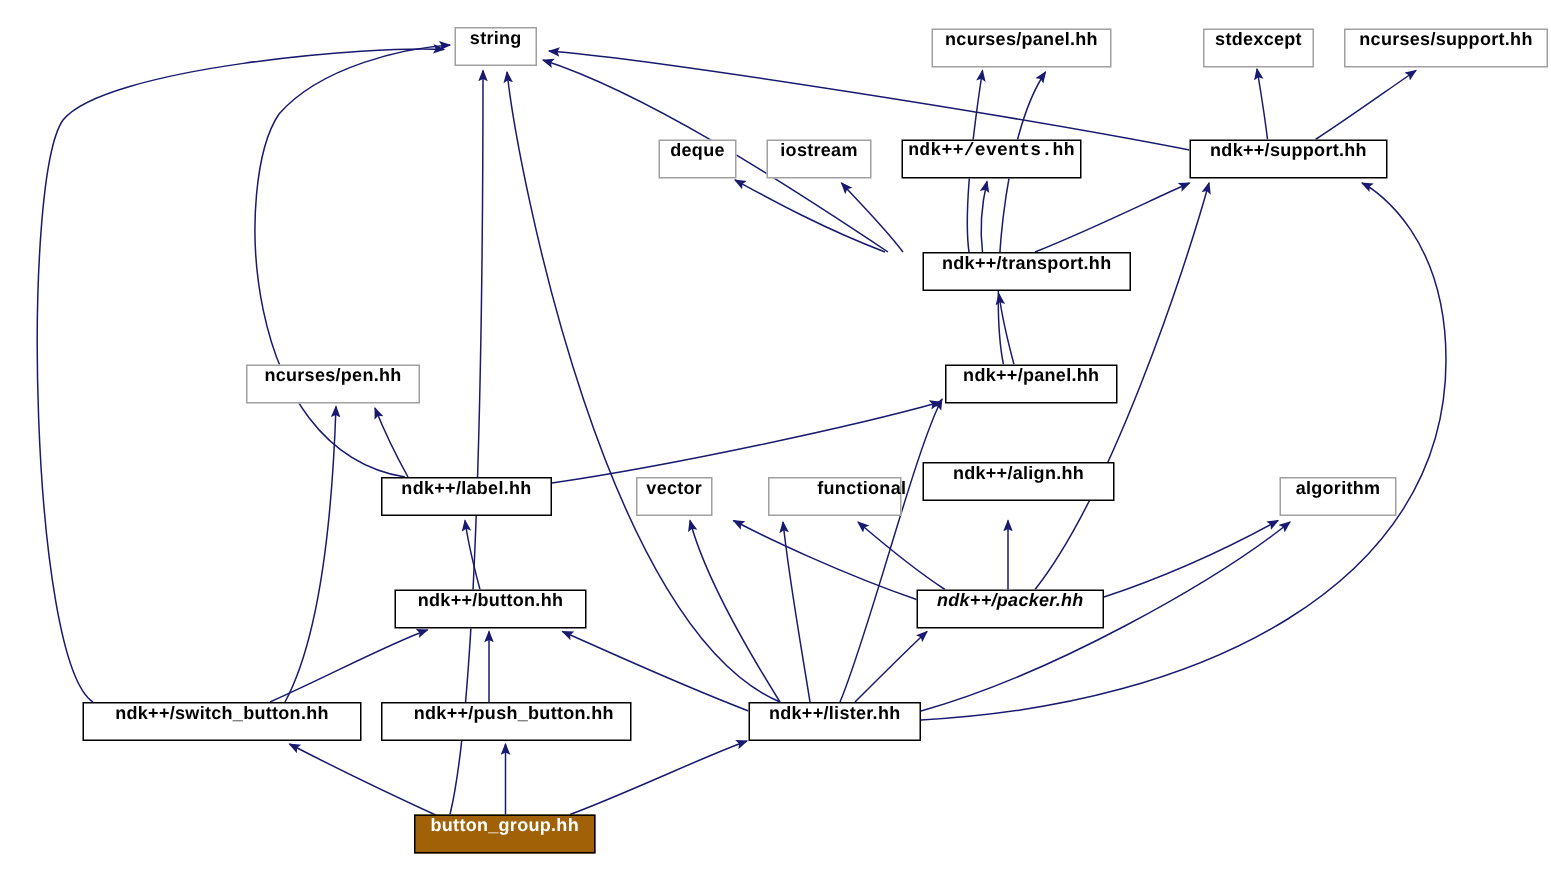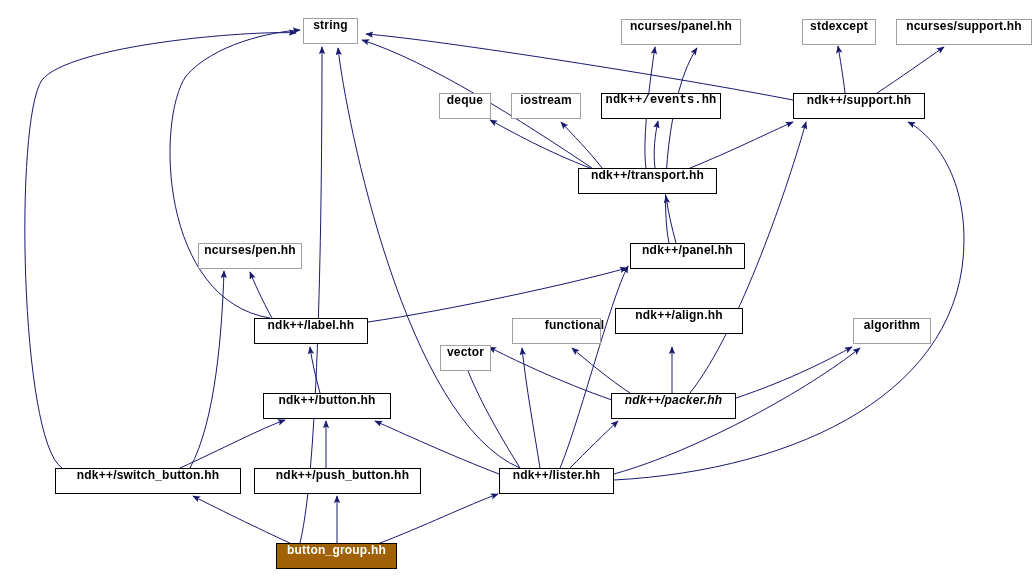--- a/index.html
+++ b/index.html
@@ -119,33 +119,33 @@
       </div>
       <div class="node external" style="left: 511px; top: 93px; width: 70px;">
         <span>iostream</span>
       </div>
       <div class="node internal" style="left: 601px; top: 93px; width: 120px; font-family: Liberation Mono, monospace;">
         <span>ndk++/events.hh</span>
       </div>
       <div class="node internal" style="left: 793px; top: 93px; width: 132px;">
         <span>ndk++/support.hh</span>
       </div>
-      <div class="node internal" style="left: 578px; top: 168px; width: 139px;">
+      <div class="node internal" style="left: 615px; top: 168px; width: 139px;">
         <span>ndk++/transport.hh</span>
       </div>
-      <div class="node external" style="left: 198px; top: 243px; width: 104px;">
+      <div class="node external" style="left: 164px; top: 243px; width: 116px;">
         <span>ncurses/pen.hh</span>
       </div>
       <div class="node internal" style="left: 630px; top: 243px; width: 115px;">
         <span>ndk++/panel.hh</span>
       </div>
       <div class="node internal" style="left: 254px; top: 318px; width: 114px;">
         <span>ndk++/label.hh</span>
       </div>
-      <div class="node external" style="left: 440px; top: 318px; width: 51px; margin-top: 27px;">
+      <div class="node external" style="left: 424px; top: 318px; width: 51px;">
         <span>vector</span>
       </div>
       <div class="node external" style="left: 512px; top: 318px; width: 89px; padding-left: 36px;">
         <span>functional</span>
       </div>
       <div class="node internal" style="left: 615px; top: 308px; width: 128px;">
         <span>ndk++/align.hh</span>
       </div>
       <div class="node external" style="left: 853px; top: 318px; width: 78px;">
         <span>algorithm</span>

